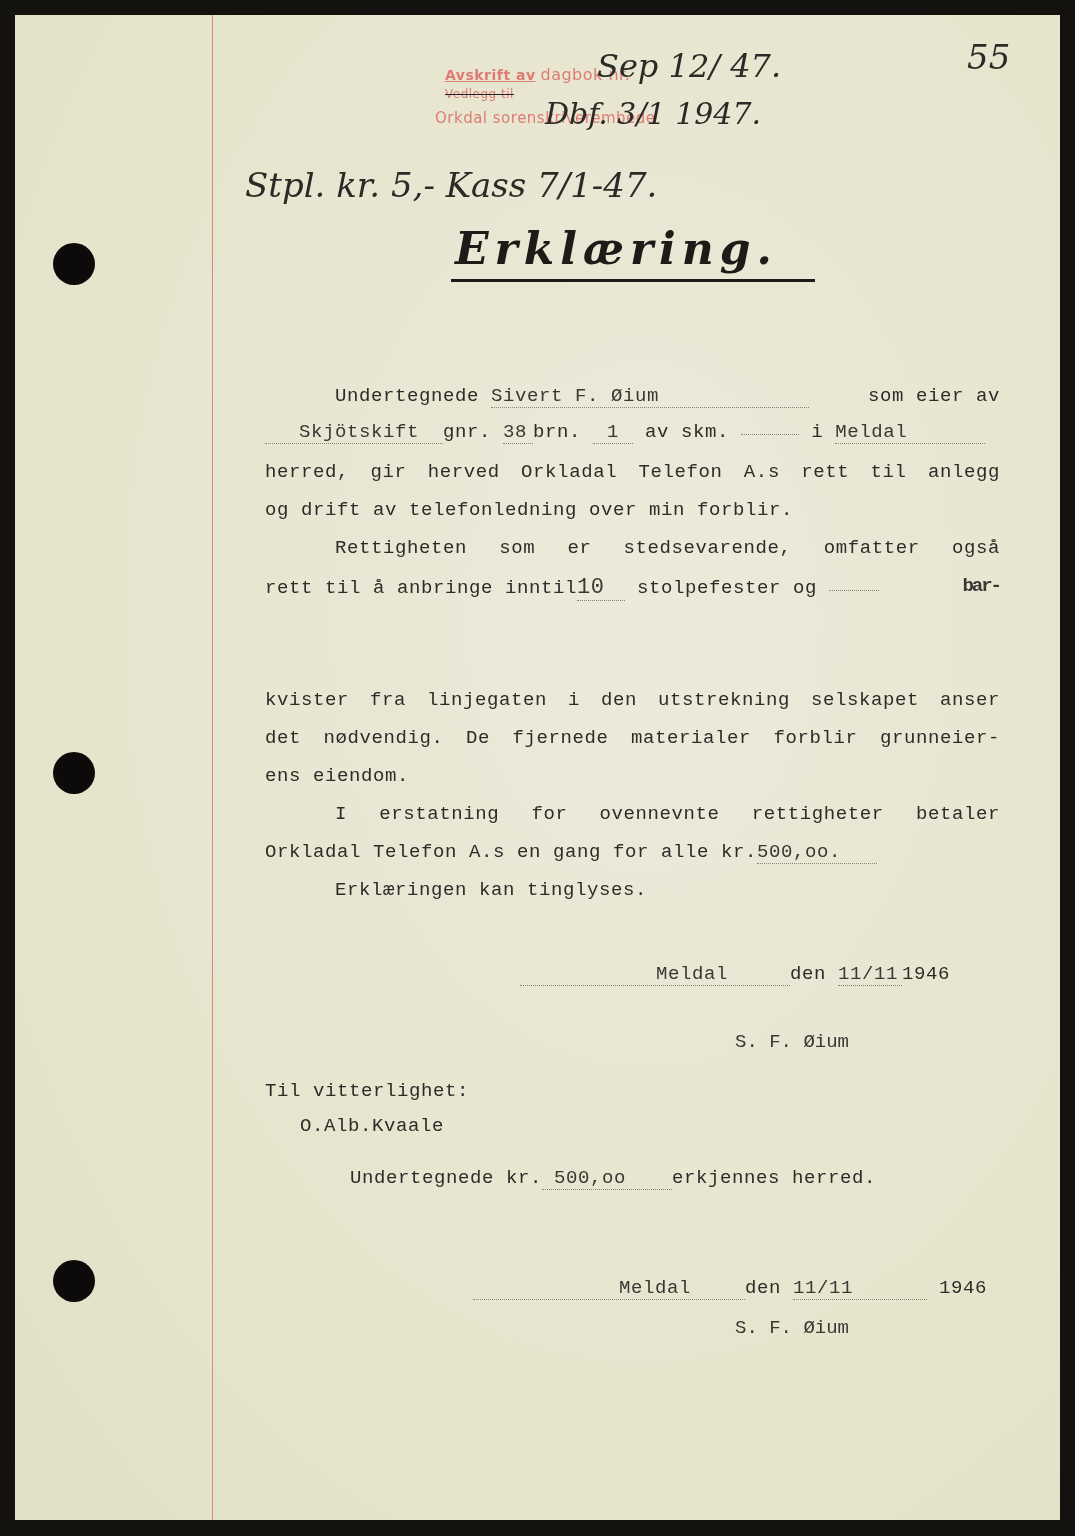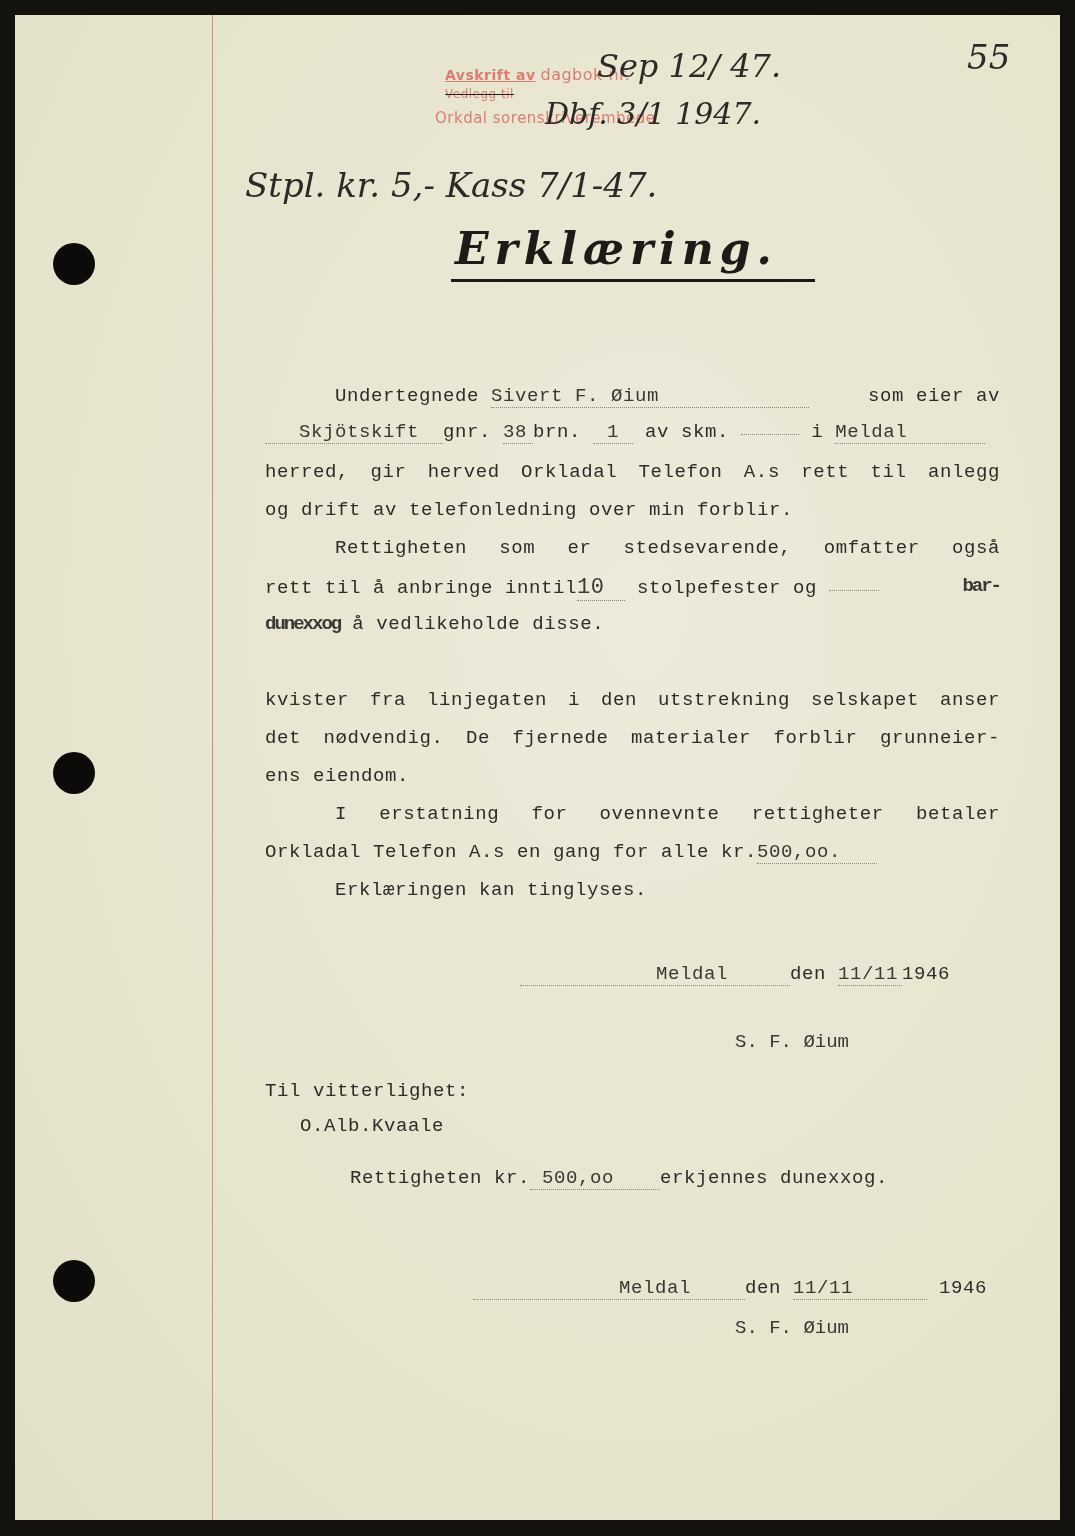--- a/index.html
+++ b/index.html
@@ -92,24 +92,20 @@
   <div class="abs tw justify" style="left:250px; top:446px; width:735px;">herred, gir herved Orkladal Telefon A.s rett til anlegg</div>
   <div class="abs tw" style="left:250px; top:484px;">og drift av telefonledning over min forblir.</div>
 
   <div class="abs tw justify" style="left:320px; top:522px; width:665px;">Rettigheten som er stedsevarende, omfatter også</div>
   <div class="abs tw" style="left:250px; top:560px; width:735px;">
     <span>rett til å anbringe inntil</span><span class="fill" style="width:48px; font-size:22px;">10</span>
     <span>stolpefester og</span>
     <span class="dots" style="width:50px;"></span>
     <span class="xover" style="float:right;">bar-</span>
   </div>
-  <div class="abs tw" style="left:250px; top:598px;">
-    <span class="xover">dunexxog</span>
-    <span>å vedlikeholde disse.</span>
-  </div>
 
   <div class="abs tw justify" style="left:250px; top:674px; width:735px;">kvister fra linjegaten i den utstrekning selskapet anser</div>
   <div class="abs tw justify" style="left:250px; top:712px; width:735px;">det nødvendig. De fjernede materialer forblir grunneier-</div>
   <div class="abs tw" style="left:250px; top:750px;">ens eiendom.</div>
 
   <div class="abs tw justify" style="left:320px; top:788px; width:665px;">I erstatning for ovennevnte rettigheter betaler</div>
   <div class="abs tw" style="left:250px; top:826px;">
     <span>Orkladal Telefon A.s en gang for alle kr.</span><span class="fill" style="width:120px;">500,oo.</span>
   </div>
   <div class="abs tw" style="left:320px; top:864px;">Erklæringen kan tinglyses.</div>
@@ -117,21 +113,21 @@
   <div class="abs tw" style="left:505px; top:948px; width:460px;">
     <span class="fill" style="width:270px; padding-left:136px; box-sizing:border-box;">Meldal</span><span>den</span>
     <span class="fill" style="width:64px;">11/11</span><span>1946</span>
   </div>
   <div class="abs smallsig" style="left:720px; top:1016px;">S. F. Øium</div>
 
   <div class="abs tw" style="left:250px; top:1065px;">Til vitterlighet:</div>
   <div class="abs tw" style="left:285px; top:1100px;">O.Alb.Kvaale</div>
 
   <div class="abs tw" style="left:335px; top:1152px;">
-    <span>Rettigheten kr.</span><span class="fill" style="width:130px; padding-left:12px; box-sizing:border-box;">500,oo</span><span>erkjennes dunexxog.</span>
+    <span>Undertegnede kr.</span><span class="fill" style="width:130px; padding-left:12px; box-sizing:border-box;">500,oo</span><span>erkjennes herred.</span>
   </div>
 
   <div class="abs tw" style="left:458px; top:1262px; width:520px;">
     <span class="fill" style="width:272px; padding-left:146px; box-sizing:border-box;">Meldal</span><span>den</span>
     <span class="fill" style="width:134px;">11/11</span>
     <span>1946</span>
   </div>
   <div class="abs smallsig" style="left:720px; top:1302px;">S. F. Øium</div>
 </div>
 

